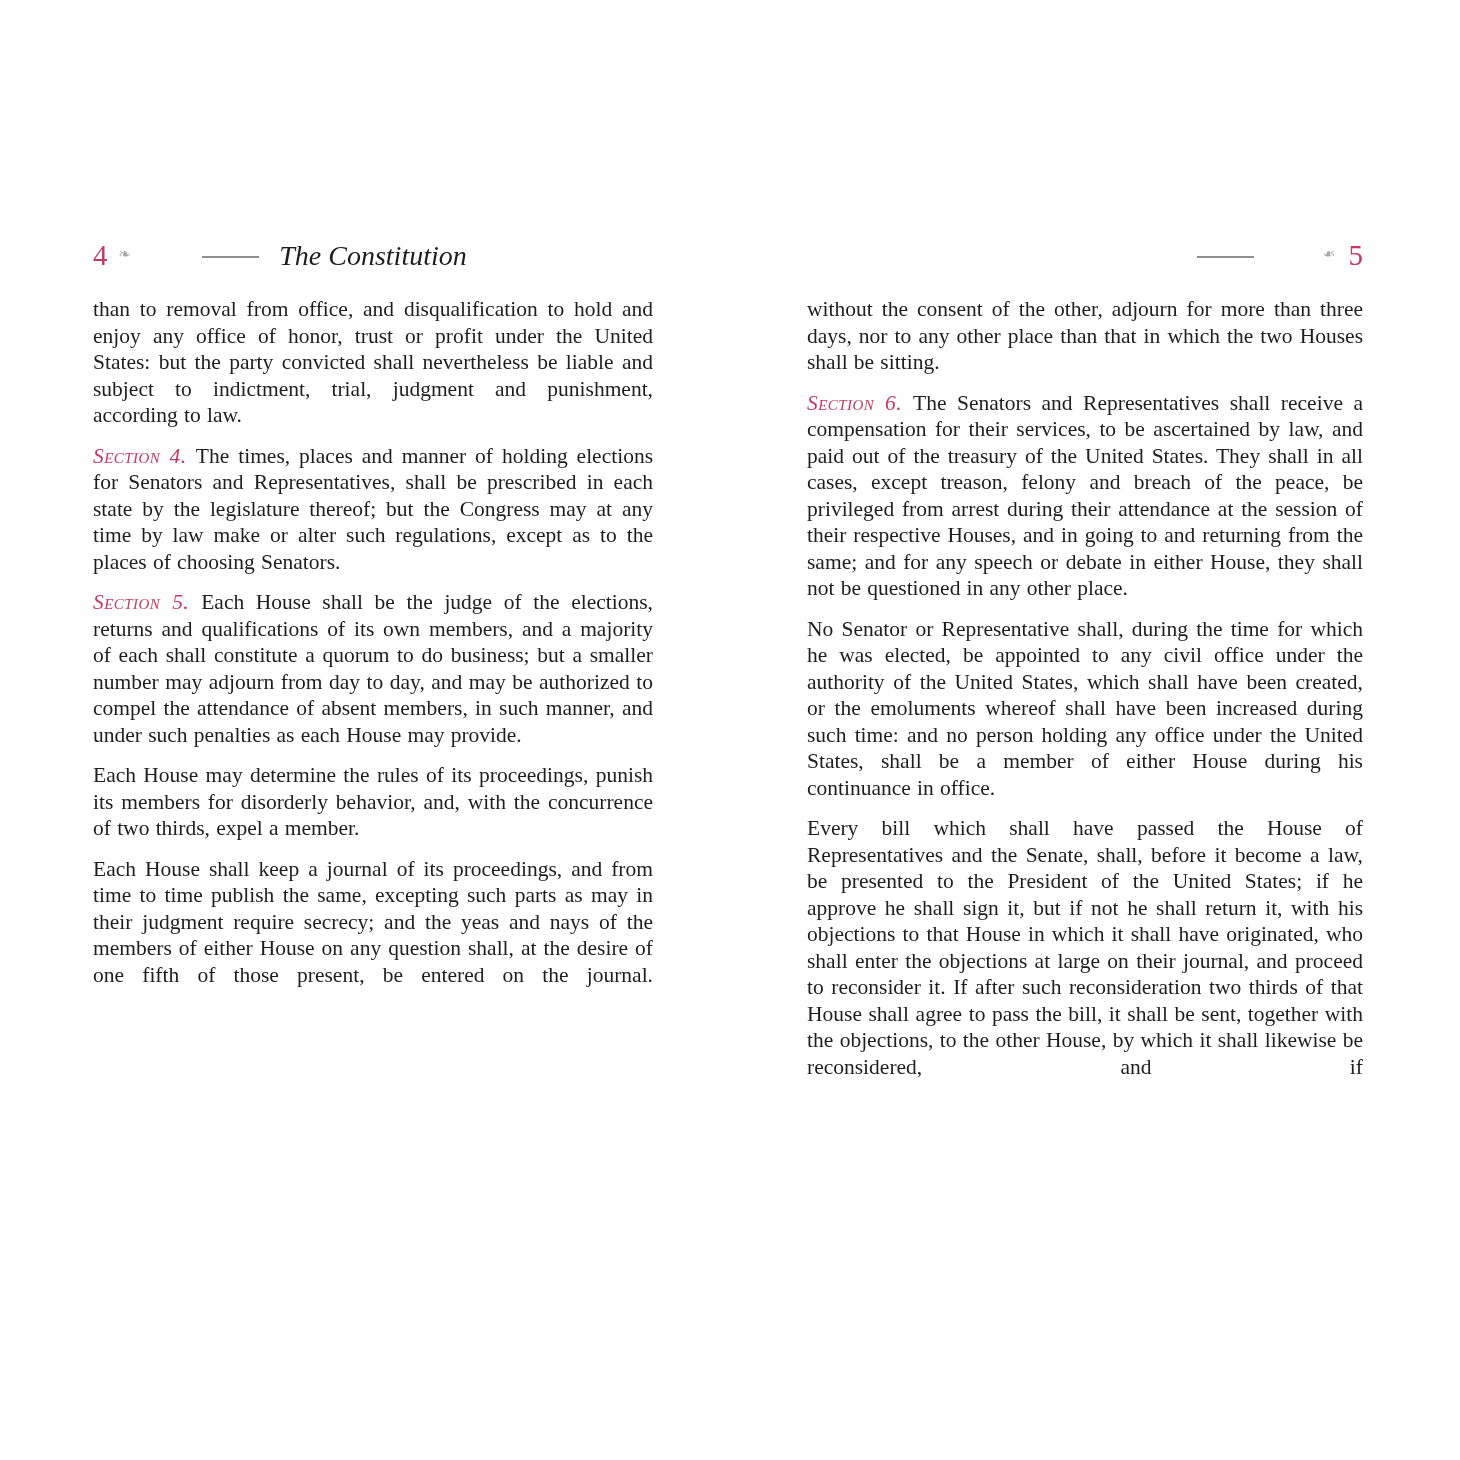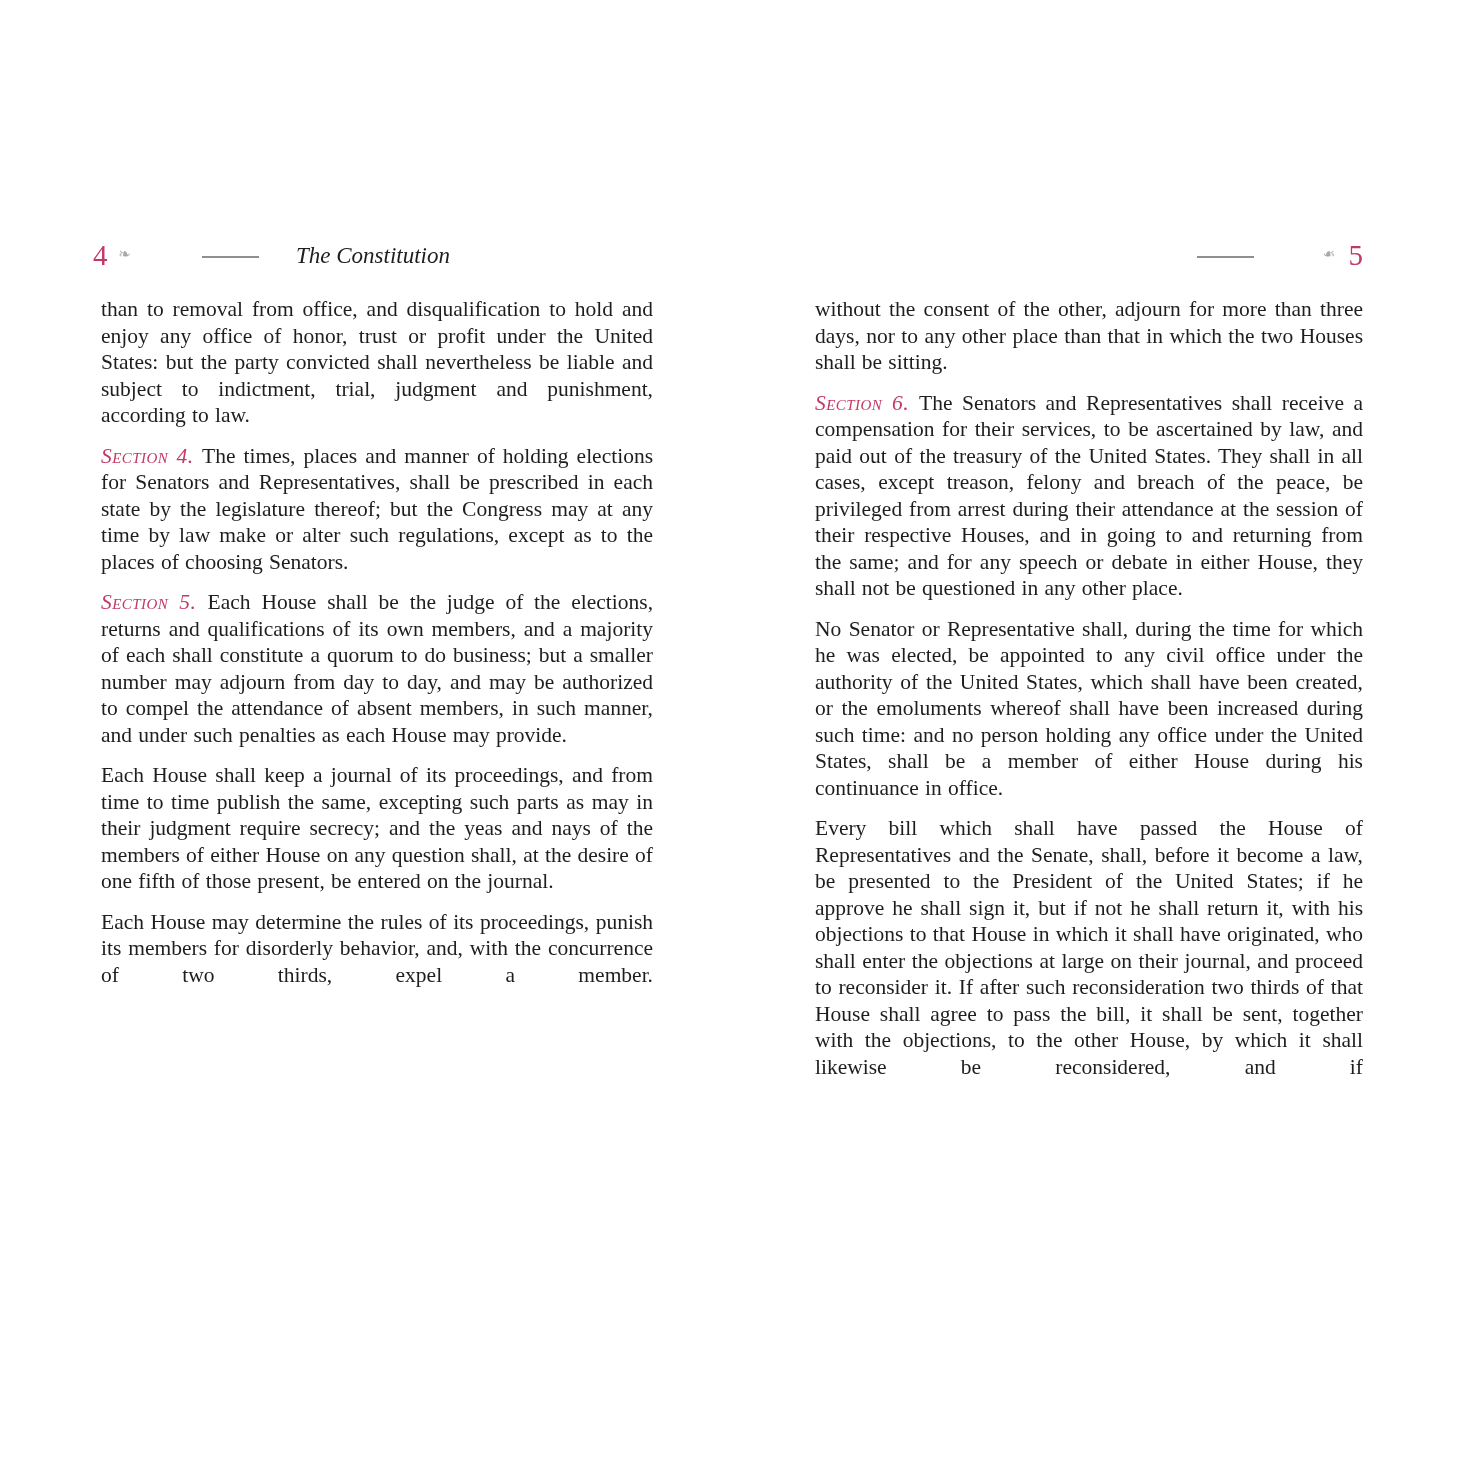--- a/index.html
+++ b/index.html
@@ -64,32 +64,32 @@
     height: 2px;
     background: var(--rule);
   }
   .header-left  .header-rule { left: 109px; }
   .header-right .header-rule { right: 109px; }
 
   .header-title {
     display: block;
     text-align: center;
     font-style: italic;
-    font-size: 23px;
+    font-size: 28px;
     line-height: 32px;
     color: var(--ink);
   }
 
   .text-column {
     font-size: 21.5px;
     line-height: 26.5px;
     text-align: justify;
   }
   .body-para {
-    margin: 0 0 14px 8px;
+    margin: 0 0 14px 0;
     word-spacing: 0.04em;
   }
   .body-para:last-child { margin-bottom: 0; }
   
   .text-column .body-para:last-child { text-align-last: justify; }
 
   .section-label {
     color: var(--accent);
     font-variant: small-caps;
     letter-spacing: 0.02em;
@@ -105,22 +105,22 @@
     <header class="page-header header-left">
       <span class="page-num">4</span>
       <span class="fleuron">❧</span>
       <span class="header-rule"></span>
       <span class="header-title">The Constitution</span>
     </header>
     <div class="text-column">
         <p class="body-para">than to removal from office, and disqualification to hold and enjoy any office of honor, trust or profit under the United States: but the party convicted shall nevertheless be liable and subject to indictment, trial, judgment and punishment, according to law.</p>
         <p class="body-para"><span class="section-label">Section 4. </span>The times, places and manner of holding elections for Senators and Representatives, shall be prescribed in each state by the legislature thereof; but the Congress may at any time by law make or alter such regulations, except as to the places of choosing Senators.</p>
         <p class="body-para"><span class="section-label">Section 5. </span>Each House shall be the judge of the elections, returns and qualifications of its own members, and a majority of each shall constitute a quorum to do business; but a smaller number may adjourn from day to day, and may be authorized to compel the attendance of absent members, in such manner, and under such penalties as each House may provide.</p>
+        <p class="body-para">Each House may determine the rules of its proceedings, punish its members for disorderly behavior, and, with the concurrence of two thirds, expel a member.</p>
         <p class="body-para">Each House shall keep a journal of its proceedings, and from time to time publish the same, excepting such parts as may in their judgment require secrecy; and the yeas and nays of the members of either House on any question shall, at the desire of one fifth of those present, be entered on the journal.</p>
-        <p class="body-para">Each House may determine the rules of its proceedings, punish its members for disorderly behavior, and, with the concurrence of two thirds, expel a member.</p>
       </div>
   </section>
 
   <section class="page page-right">
     <header class="page-header header-right">
       <span class="page-num">5</span>
       <span class="fleuron">❧</span>
       <span class="header-rule"></span>
     </header>
     <div class="text-column">

